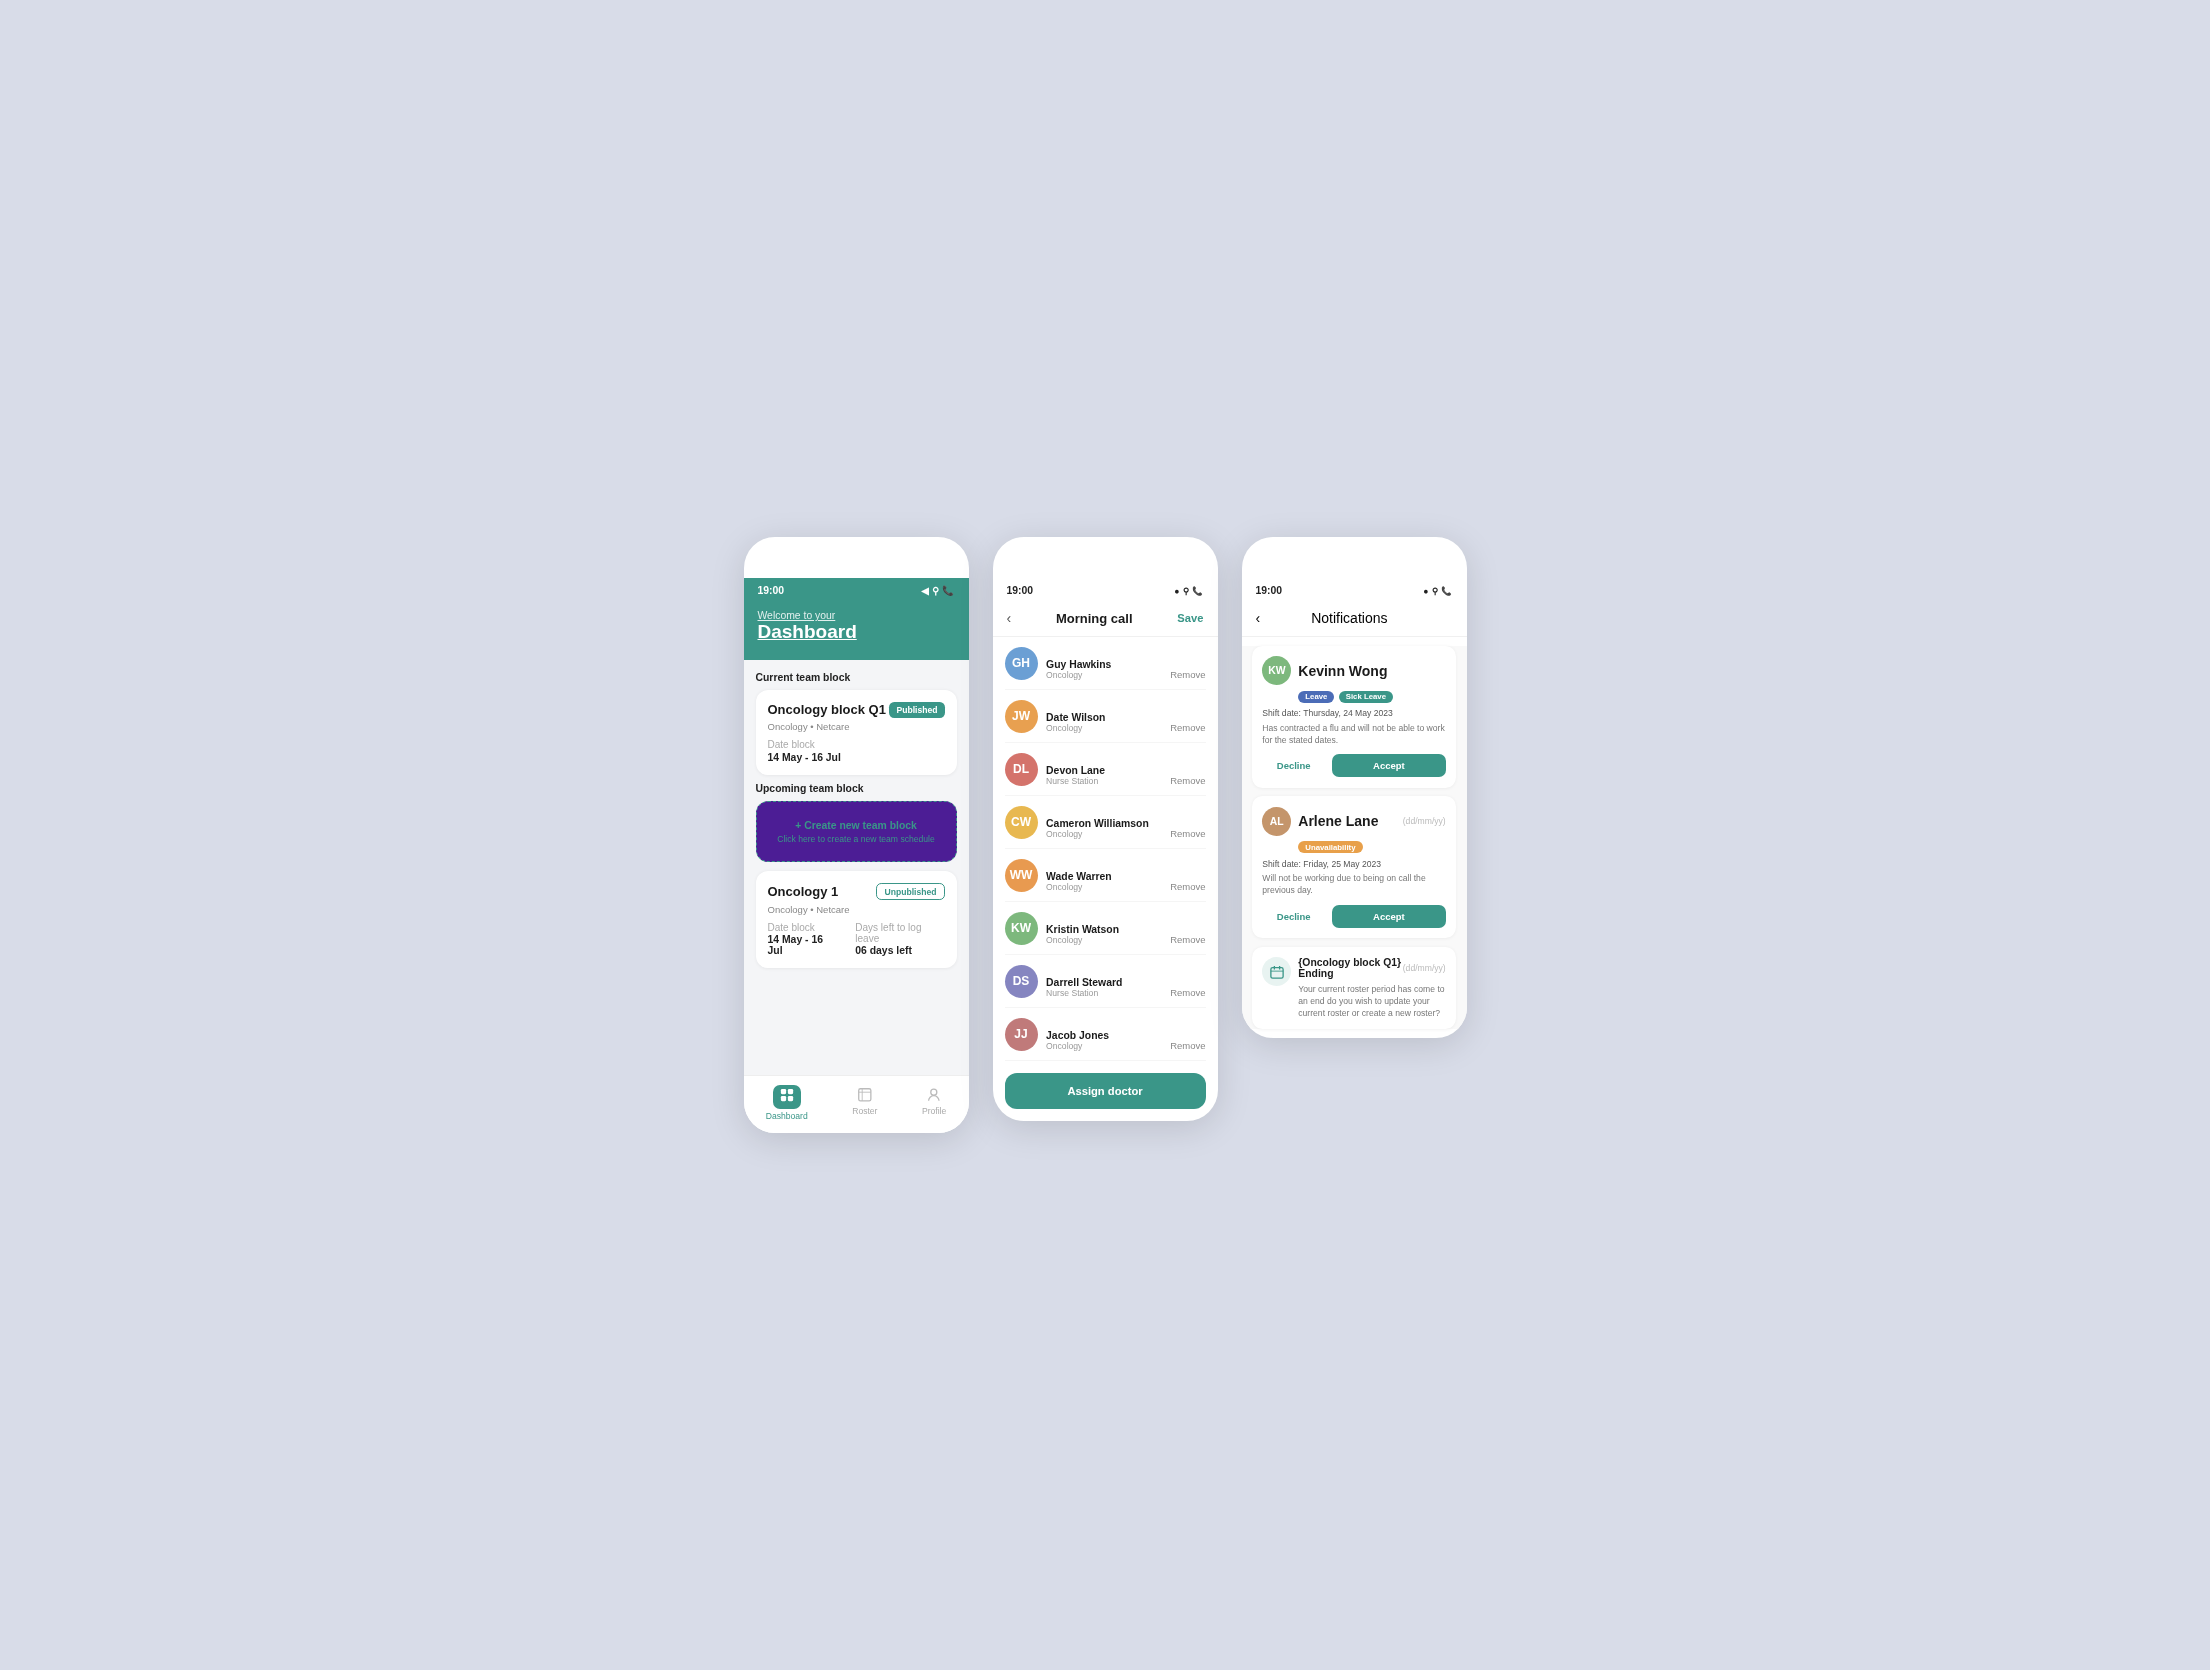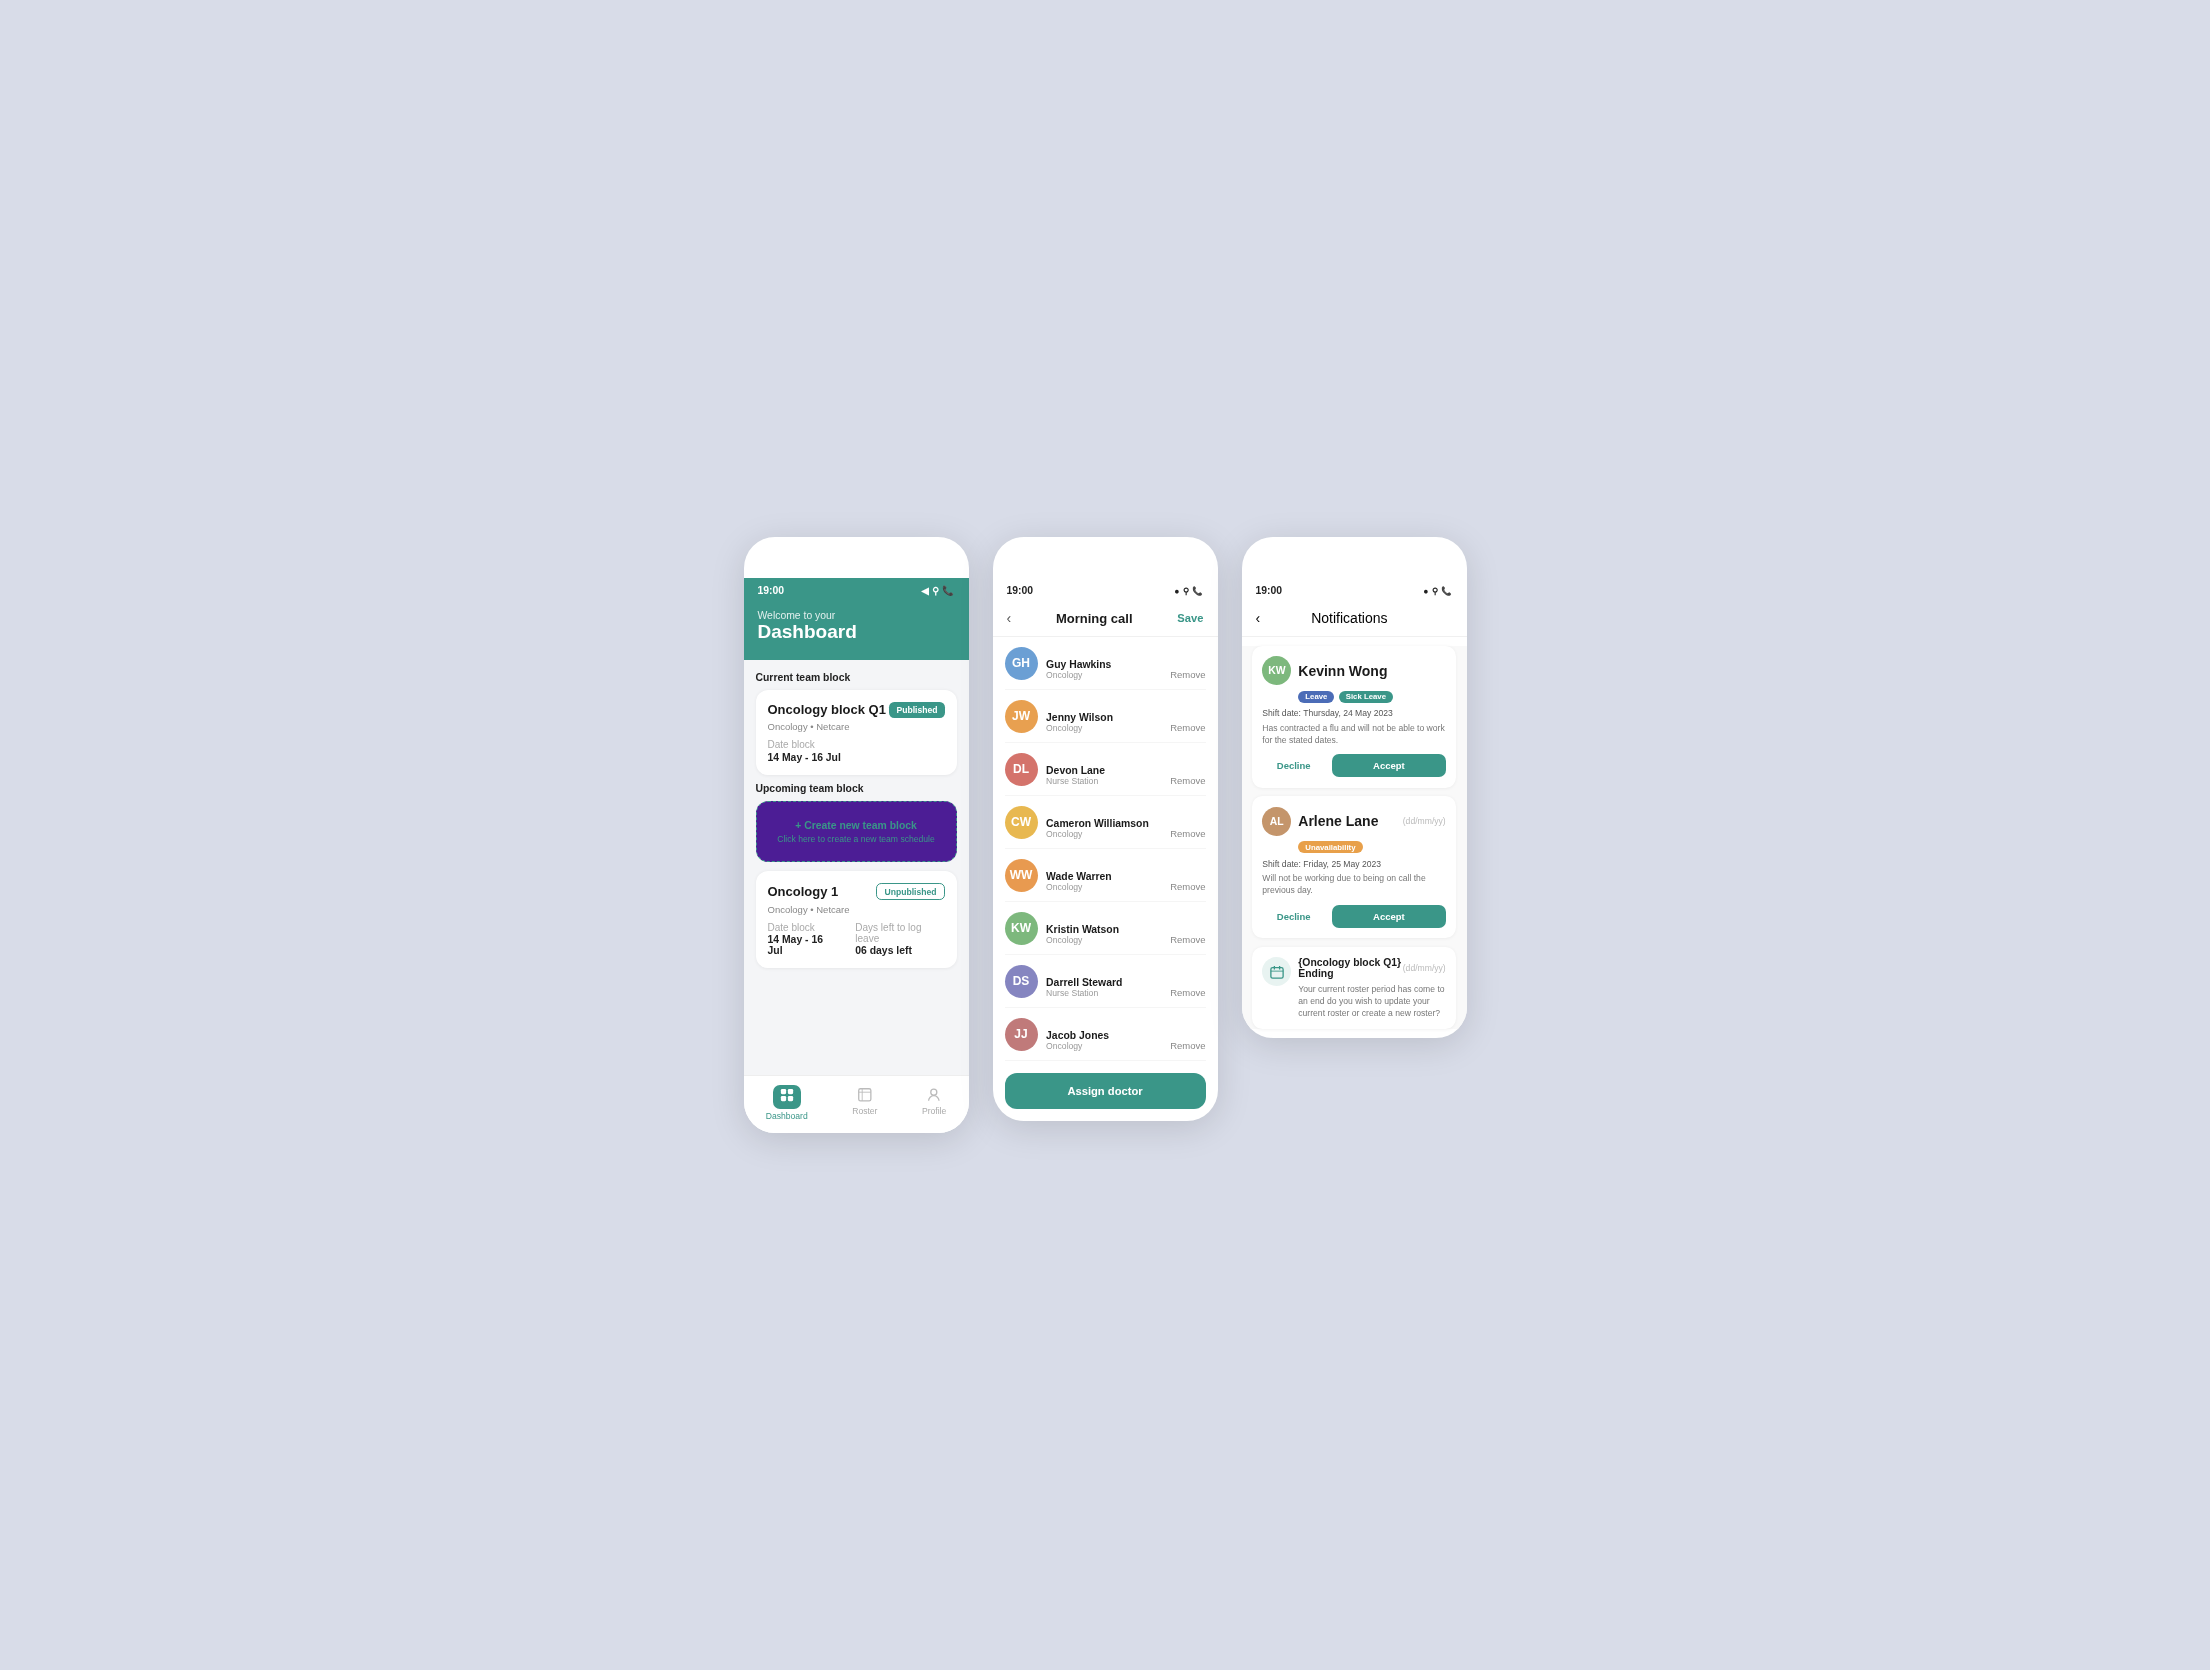--- a/index.html
+++ b/index.html
@@ -41,20 +41,21 @@
     .status-bar.dark { background: #3a9688; color: #fff; }
     .status-bar.light { background: #fff; color: #222; }
     .status-bar .time { font-weight: 700; font-size: 10.4px; }
     .status-icons { display: flex; gap: 3.5px; align-items: center; }
 
     
     .phone1-header {
       background: #3a9688;
       padding: 8.6px 14px 17.3px;
       color: #fff;
+      text-decoration: underline;
     }
     .phone1-header .welcome { font-size: 10.4px; opacity: 0.85; }
     .phone1-header .dashboard-title { font-size: 19px; font-weight: 700; }
 
     .phone1-body {
       background: #f4f5f7;
       padding: 12px 12px 0;
       min-height: 415px;
     }
     .section-label {
@@ -409,21 +410,21 @@
         <div class="person-avatar" style="background:#6b9fd4;">GH</div>
         <div class="person-info">
           <div class="person-name">Guy Hawkins</div>
           <div class="person-dept">Oncology</div>
         </div>
         <span class="remove-btn">Remove</span>
       </div>
       <div class="person-row">
         <div class="person-avatar" style="background:#e8a050;">JW</div>
         <div class="person-info">
-          <div class="person-name">Jenny Wilson</div>
+          <div class="person-name">Date Wilson</div>
           <div class="person-dept">Oncology</div>
         </div>
         <span class="remove-btn">Remove</span>
       </div>
       <div class="person-row">
         <div class="person-avatar" style="background:#d4736b;">DL</div>
         <div class="person-info">
           <div class="person-name">Devon Lane</div>
           <div class="person-dept">Nurse Station</div>
         </div>

